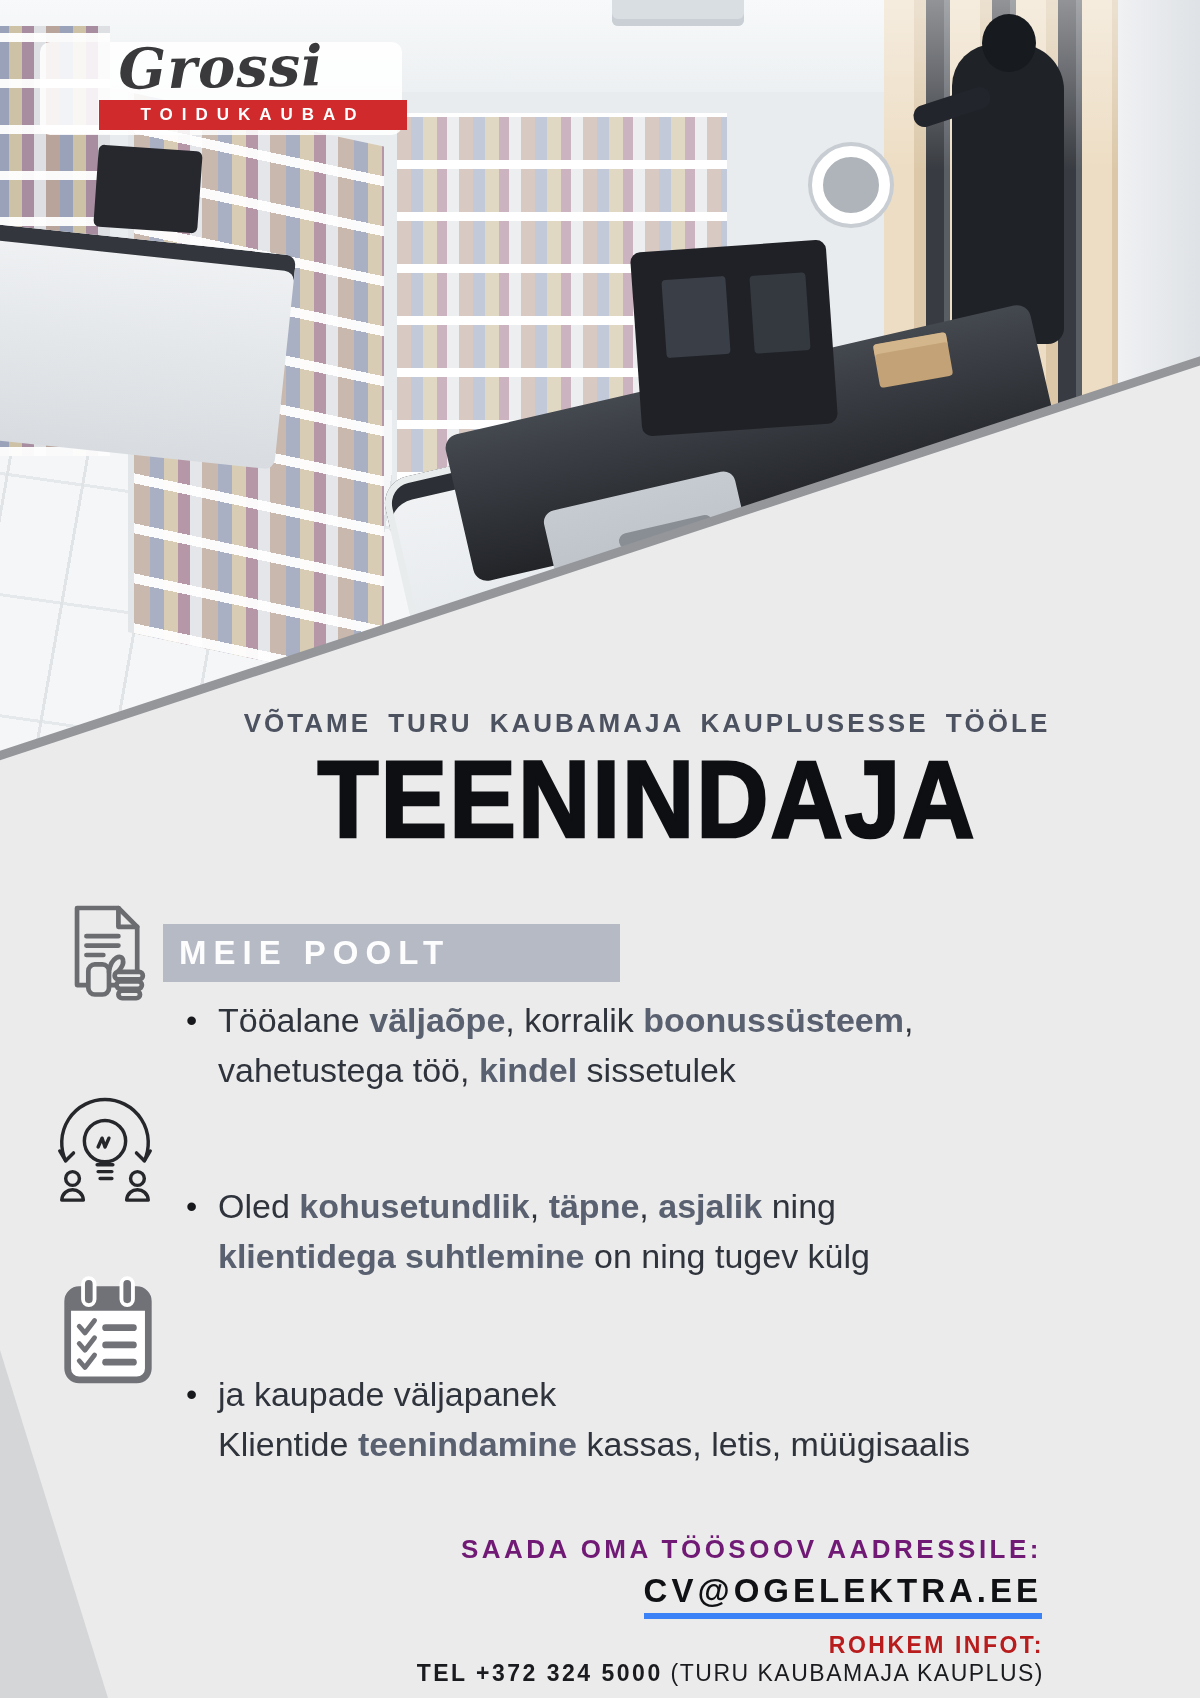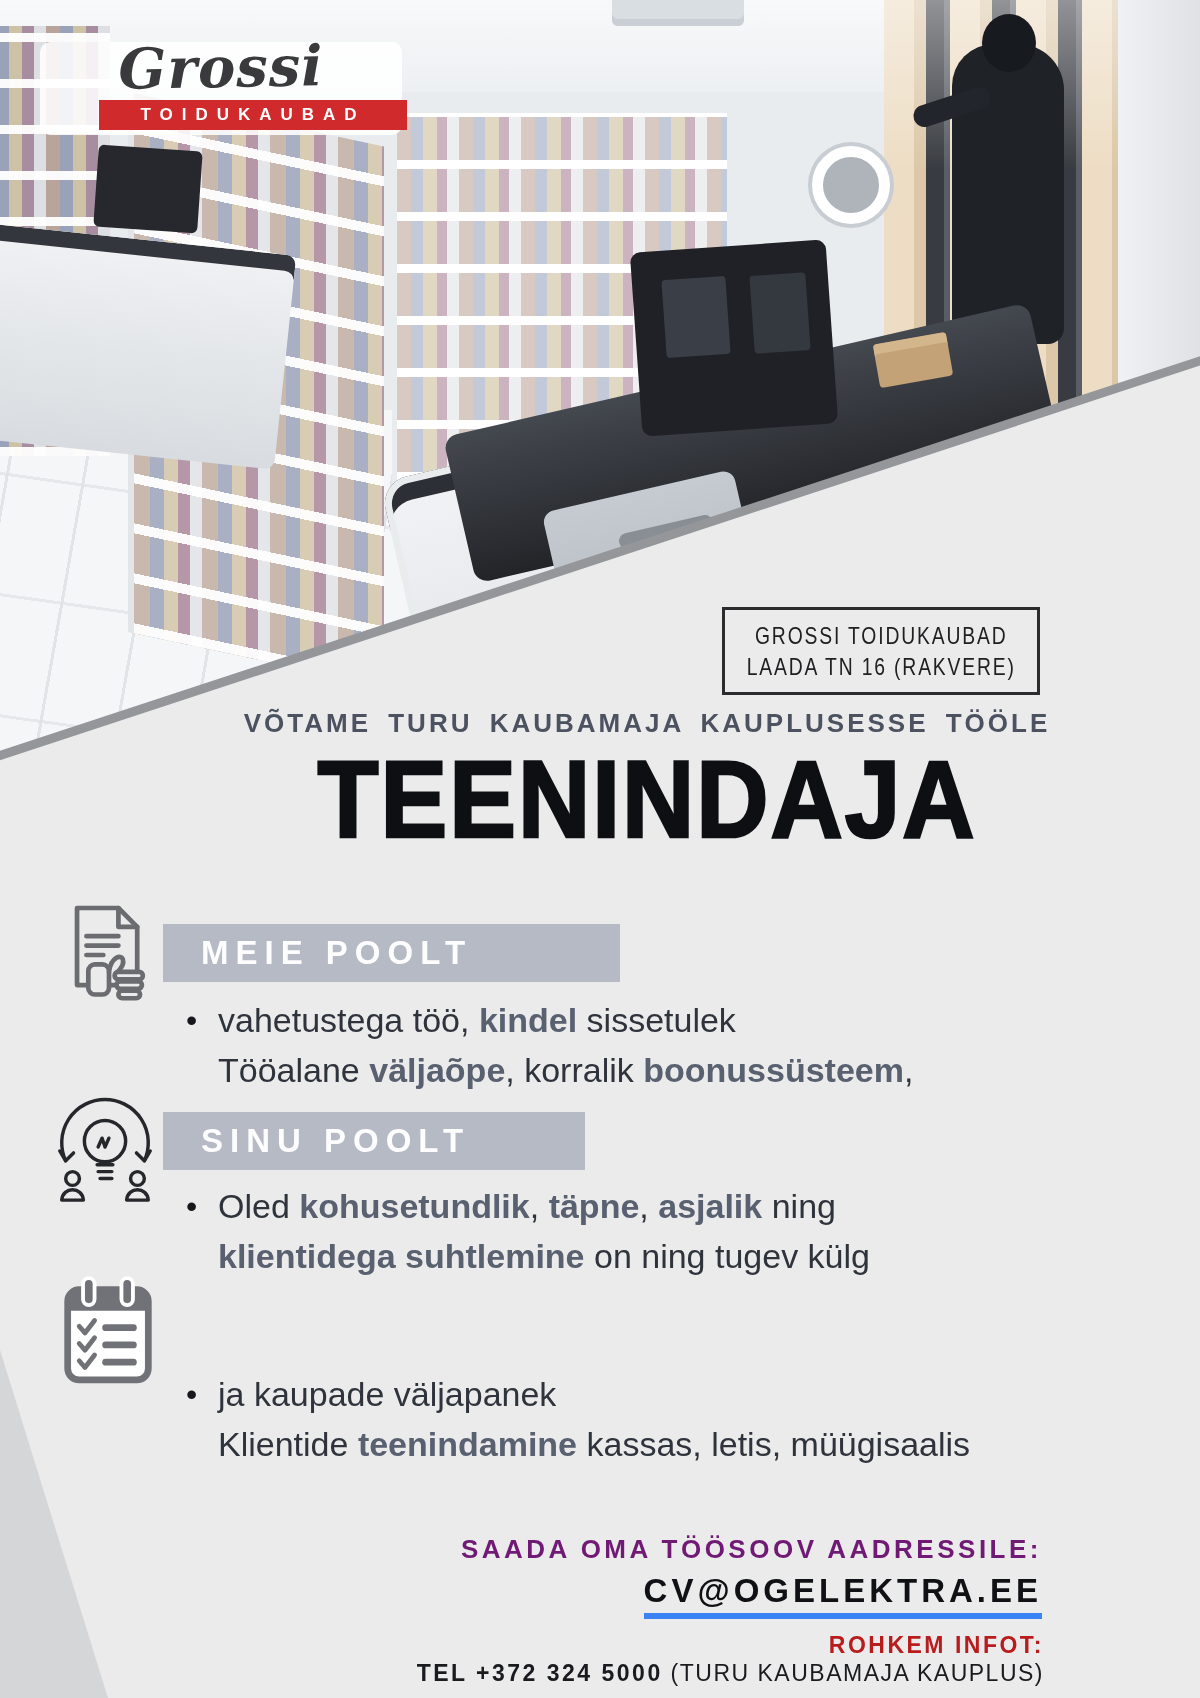--- a/index.html
+++ b/index.html
@@ -68,21 +68,21 @@
 
   
   .kicker{position:absolute;left:92px;top:708px;width:1110px;text-align:center;
       font-weight:700;font-size:26px;letter-spacing:3px;word-spacing:7px;color:#4c5260;}
   .title{position:absolute;left:92px;top:736px;width:1110px;margin:0;text-align:center;
       font-weight:700;font-size:100px;letter-spacing:2px;color:#0e0f12;
       -webkit-text-stroke:2.5px #0e0f12;transform:scaleY(1.1);transform-origin:top center;}
 
   
   .banner{position:absolute;left:163px;height:58px;background:#b6bac4;display:flex;align-items:center;
-      padding-left:38px;box-sizing:border-box;color:#fdfdfe;font-weight:700;font-size:33px;letter-spacing:7px;}
+      padding-left:16px;box-sizing:border-box;color:#fdfdfe;font-weight:700;font-size:33px;letter-spacing:7px;}
   .banner.s1{top:924px;width:457px;}
   .banner.s2{top:1112px;width:422px;}
   .banner.s3{top:1298px;width:500px;}
   .icon{position:absolute;}
   .icon.i1{left:62px;top:901px;}
   .icon.i2{left:46px;top:1088px;}
   .icon.i3{left:60px;top:1276px;}
   .bullet{position:absolute;left:218px;width:960px;color:#2f333b;font-size:34px;}
   .bullet.b1{top:998px;}
   .bullet.b2{top:1184px;}
@@ -131,24 +131,20 @@
     <div class="cabinet-handle"></div>
     <div class="box-parcel"></div>
   </div>
   <div class="diag-stripe"></div>
 
   <div class="logo">
     <div class="logo-script">Grossi</div>
     <div class="logo-red">TOIDUKAUBAD</div>
   </div>
 
-  <div class="loc-box">
-    <div class="loc-line">GROSSI TOIDUKAUBAD</div>
-    <div class="loc-line">LAADA TN 16 (RAKVERE)</div>
-  </div>
 
   <div class="kicker">VÕTAME TURU KAUBAMAJA KAUPLUSESSE TÖÖLE</div>
   <h1 class="title">TEENINDAJA</h1>
 
   <svg class="icon i1" width="94" height="108" viewBox="0 0 100 112">
     <g fill="none" stroke="#6b6c70" stroke-width="5" stroke-linejoin="round" stroke-linecap="round">
       <path d="M16 6 H60 L80 26 V88 H16 Z"></path>
       <path d="M60 6 V26 H80"></path>
       <path d="M26 36 H60 M26 46 H60 M26 56 H44"></path>
       <rect x="28" y="66" width="22" height="32" rx="7" fill="#ebebec"></rect>
@@ -156,41 +152,38 @@
       <rect x="56" y="74" width="30" height="8" rx="4" fill="#ebebec"></rect>
       <rect x="58" y="84" width="27" height="8" rx="4" fill="#ebebec"></rect>
       <rect x="60" y="94" width="23" height="8" rx="4" fill="#ebebec"></rect>
     </g>
   </svg>
   <div class="banner s1">
     <span>MEIE POOLT</span>
   </div>
   <div class="bullet b1">
     <span class="dot">•</span>
+    <div class="bl"><span>Tööalane </span><span class="b">väljaõpe</span><span>, korralik </span><span class="b">boonussüsteem</span><span>,</span></div>
     <div class="bl"><span>vahetustega töö, </span><span class="b">kindel</span><span> sissetulek</span></div>
-    <div class="bl"><span>Tööalane </span><span class="b">väljaõpe</span><span>, korralik </span><span class="b">boonussüsteem</span><span>,</span></div>
   </div>
 
   <svg class="icon i2" width="118" height="120" viewBox="0 0 120 122">
     <g fill="none" stroke="#26272b" stroke-width="3.5" stroke-linecap="round" stroke-linejoin="round">
       <path d="M20 74 A44 44 0 1 1 100 74"></path>
       <path d="M14 64 L20 74 L28 66"></path>
       <path d="M106 64 L100 74 L92 66"></path>
       <circle cx="60" cy="54" r="21"></circle>
       <path d="M53 60 l4 -9 l3 9 l4 -9"></path>
       <path d="M52 78 h16 M53 85 h14 M55 92 h12"></path>
       <circle cx="27" cy="92" r="7"></circle>
       <path d="M16 114 C17 100 37 100 38 114 Z"></path>
       <circle cx="93" cy="92" r="7"></circle>
       <path d="M82 114 C83 100 103 100 104 114 Z"></path>
     </g>
   </svg>
-  <div class="banner s2">
-    <span>SINU POOLT</span>
-  </div>
   <div class="bullet b2">
     <span class="dot">•</span>
     <div class="bl"><span>Oled </span><span class="b">kohusetundlik</span><span>, </span><span class="b">täpne</span><span>, </span><span class="b">asjalik</span><span> ning</span></div>
     <div class="bl"><span class="b">klientidega suhtlemine</span><span> on ning tugev külg</span></div>
   </div>
 
   <svg class="icon i3" width="96" height="110" viewBox="0 0 100 114">
     <rect x="8" y="14" width="84" height="94" rx="12" fill="#ffffff" stroke="#717277" stroke-width="7"></rect>
     <path d="M8 26 a12 12 0 0 1 12 -12 h60 a12 12 0 0 1 12 12 v10 H8 Z" fill="#717277"></path>
     <rect x="24" y="2" width="12" height="28" rx="6" fill="#717277" stroke="#ffffff" stroke-width="4"></rect>

